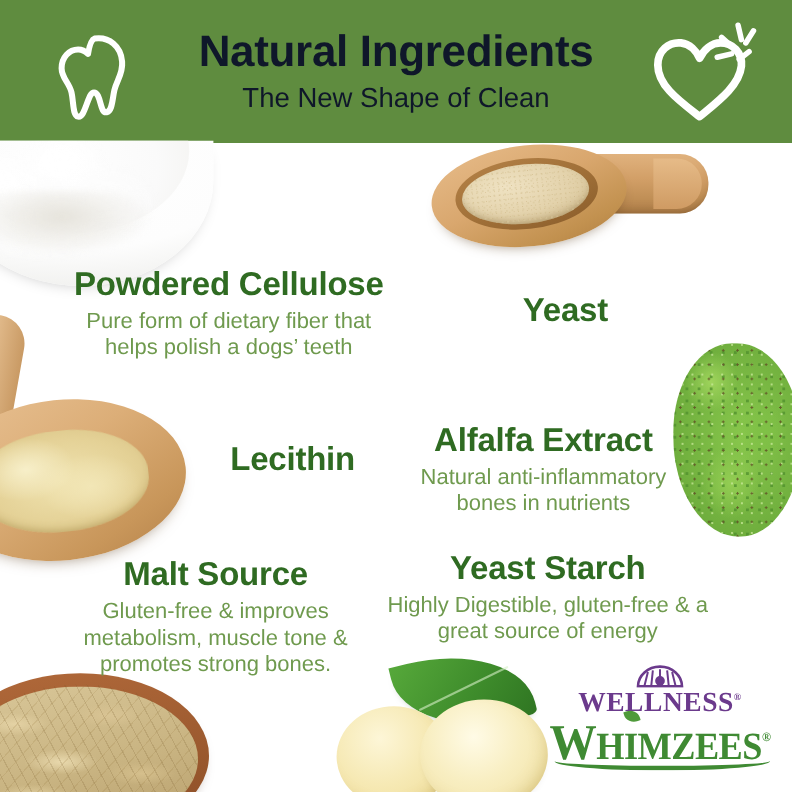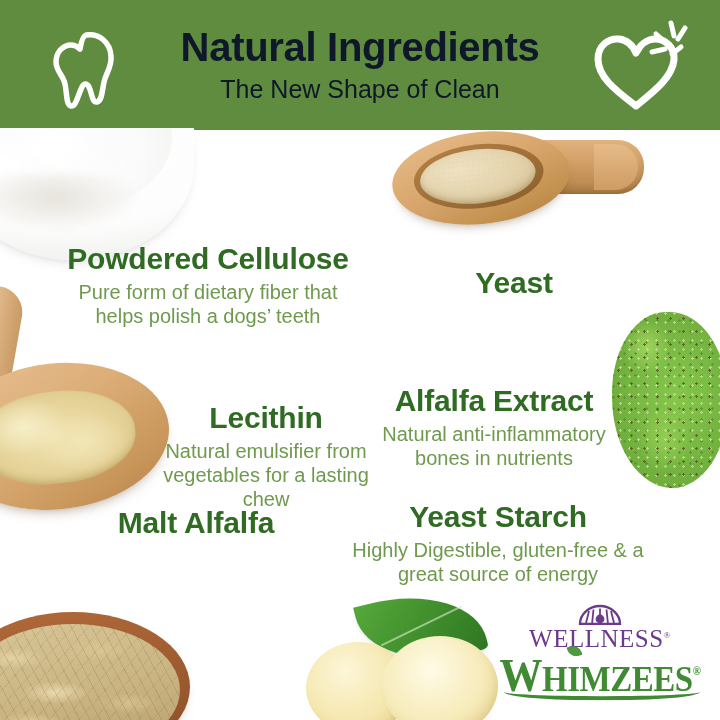--- a/index.html
+++ b/index.html
@@ -214,21 +214,21 @@
   .b-lecithin{left:150px;top:383px;width:232px;margin-top:20px;}
   .b-alfalfa{left:358px;top:386px;width:272px;}
   .b-malt{left:62px;top:508px;width:268px;}
   .b-potato{left:352px;top:502px;width:292px;}
 
   
   .logo{position:absolute;left:497px;top:604px;width:206px;height:96px;text-align:center;}
   .sunburst{margin:0 auto;width:44px;height:21px;display:block;}
   .wellness{
     font-family:"Liberation Serif", serif;
-    font-size:25px;font-weight:normal;color:#6b3a8c;letter-spacing:.5px;line-height:1;
+    font-size:25px;font-weight:bold;color:#6b3a8c;letter-spacing:.5px;line-height:1;
     margin-top:1px;
     text-align:center;
   }
   .wellness .reg{font-size:9px;vertical-align:super;}
   .whimzees{
     font-family:"Liberation Serif", serif;
     font-size:43px;font-weight:bold;color:#3f8a33;letter-spacing:-0.5px;line-height:1;
     margin-top:3px;position:relative;display:inline-block;
     transform:scaleY(1.06);
   }
@@ -323,30 +323,30 @@
     <div class="ing-title">Powdered Cellulose</div>
     <div class="ing-desc">Pure form of dietary fiber that helps polish a dogs’ teeth</div>
   </div>
 
   <div class="block b-yeast">
     <div class="ing-title">Yeast</div>
   </div>
 
   <div class="block b-lecithin">
     <div class="ing-title">Lecithin</div>
-    <div class="ing-desc">Natural emulsifier from vegetables for a lasting chew</div>
   </div>
 
   <div class="block b-alfalfa">
     <div class="ing-title">Alfalfa Extract</div>
     <div class="ing-desc">Natural anti-inflammatory bones in nutrients</div>
   </div>
 
   <div class="block b-malt">
-    <div class="ing-title">Malt Alfalfa</div>
+    <div class="ing-title">Malt Source</div>
+    <div class="ing-desc">Gluten-free &amp; improves metabolism, muscle tone &amp; promotes strong bones.</div>
   </div>
 
   <div class="block b-potato">
     <div class="ing-title">Yeast Starch</div>
     <div class="ing-desc">Highly Digestible, gluten-free &amp; a great source of energy</div>
   </div>
 
   <div class="logo">
     <svg class="sunburst" viewBox="0 0 44 21" aria-hidden="true">
       <path d="M2 20 A20 18 0 0 1 42 20 Z" fill="none" stroke="#6b3a8c" stroke-width="2.4"></path>

